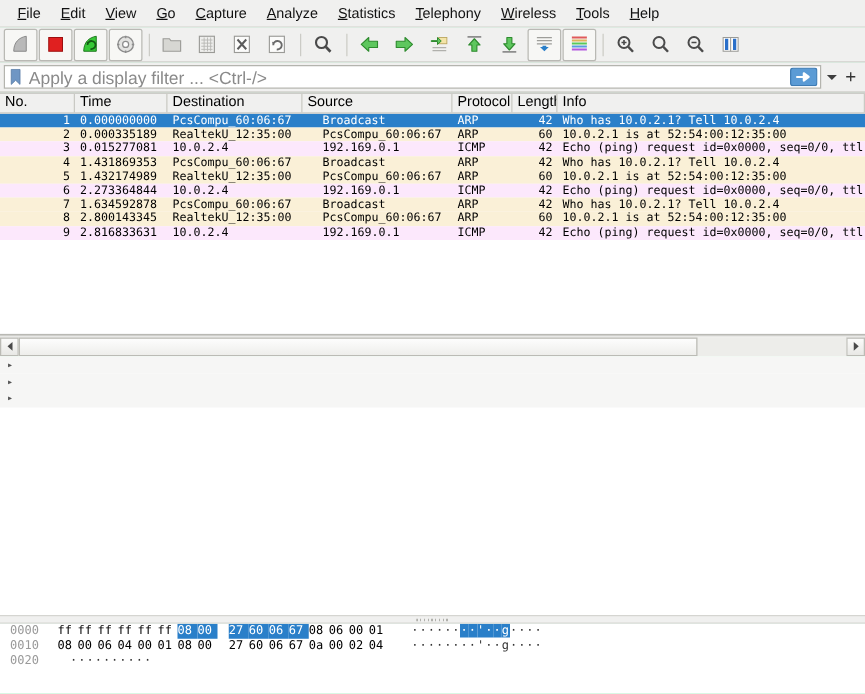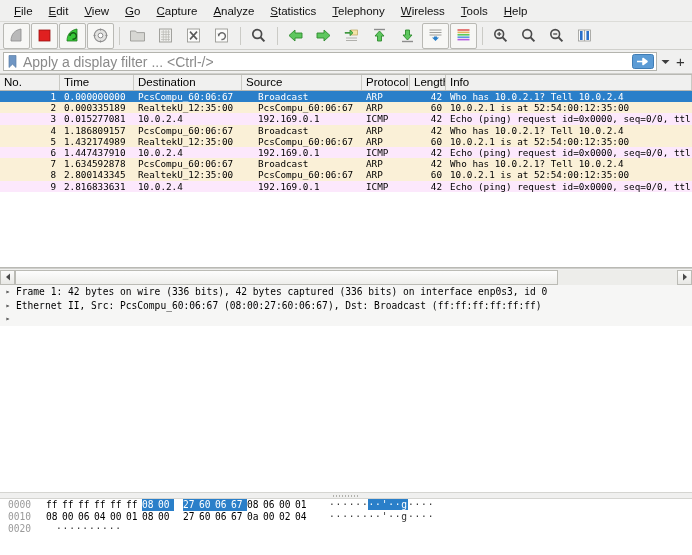--- a/index.html
+++ b/index.html
@@ -328,39 +328,39 @@
           <div class="pc num" style="width: 60px; flex: 0 0 60px;">3</div>
           <div class="pc " style="width: 74px; flex: 0 0 74px;">0.015277081</div>
           <div class="pc " style="width: 120px; flex: 0 0 120px;">10.0.2.4</div>
           <div class="pc " style="width: 108px; flex: 0 0 108px;">192.169.0.1</div>
           <div class="pc " style="width: 48px; flex: 0 0 48px;">ICMP</div>
           <div class="pc len" style="width: 36px; flex: 0 0 36px;">42</div>
           <div class="pc " style="width: 246px; flex: 0 0 246px;">Echo (ping) request  id=0x0000, seq=0/0, ttl</div>
         </div>
         <div class="prow arp">
           <div class="pc num" style="width: 60px; flex: 0 0 60px;">4</div>
-          <div class="pc " style="width: 74px; flex: 0 0 74px;">1.186809157</div>
+          <div class="pc " style="width: 74px; flex: 0 0 74px;">1.431869353</div>
           <div class="pc " style="width: 120px; flex: 0 0 120px;">PcsCompu_60:06:67</div>
           <div class="pc " style="width: 108px; flex: 0 0 108px;">Broadcast</div>
           <div class="pc " style="width: 48px; flex: 0 0 48px;">ARP</div>
           <div class="pc len" style="width: 36px; flex: 0 0 36px;">42</div>
           <div class="pc " style="width: 246px; flex: 0 0 246px;">Who has 10.0.2.1? Tell 10.0.2.4</div>
         </div>
         <div class="prow arp">
           <div class="pc num" style="width: 60px; flex: 0 0 60px;">5</div>
           <div class="pc " style="width: 74px; flex: 0 0 74px;">1.432174989</div>
           <div class="pc " style="width: 120px; flex: 0 0 120px;">RealtekU_12:35:00</div>
           <div class="pc " style="width: 108px; flex: 0 0 108px;">PcsCompu_60:06:67</div>
           <div class="pc " style="width: 48px; flex: 0 0 48px;">ARP</div>
           <div class="pc len" style="width: 36px; flex: 0 0 36px;">60</div>
           <div class="pc " style="width: 246px; flex: 0 0 246px;">10.0.2.1 is at 52:54:00:12:35:00</div>
         </div>
         <div class="prow icmp">
           <div class="pc num" style="width: 60px; flex: 0 0 60px;">6</div>
-          <div class="pc " style="width: 74px; flex: 0 0 74px;">1.447437910</div>
+          <div class="pc " style="width: 74px; flex: 0 0 74px;">2.273364844</div>
           <div class="pc " style="width: 120px; flex: 0 0 120px;">10.0.2.4</div>
           <div class="pc " style="width: 108px; flex: 0 0 108px;">192.169.0.1</div>
           <div class="pc " style="width: 48px; flex: 0 0 48px;">ICMP</div>
           <div class="pc len" style="width: 36px; flex: 0 0 36px;">42</div>
           <div class="pc " style="width: 246px; flex: 0 0 246px;">Echo (ping) request  id=0x0000, seq=0/0, ttl</div>
         </div>
         <div class="prow arp">
           <div class="pc num" style="width: 60px; flex: 0 0 60px;">7</div>
           <div class="pc " style="width: 74px; flex: 0 0 74px;">1.634592878</div>
           <div class="pc " style="width: 120px; flex: 0 0 120px;">PcsCompu_60:06:67</div>
@@ -402,25 +402,23 @@
     <div class="hs-arrow">
       <svg width="6" height="8" viewBox="0 0 6 8">
           <path d="M1 0.5 L5 4 L1 7.5 Z" fill="#4a4a4a"></path>
         </svg>
     </div>
   </div>
 
   <div class="detail" id="detail-pane">
       <div class="dline">
         <span class="twisty">▸</span>
-        <span>Frame 1: 42 bytes on wire (336 bits), 42 bytes captured (336 bits) on interface enp0s3, id 0</span>
       </div>
       <div class="dline">
         <span class="twisty">▸</span>
-        <span>Ethernet II, Src: PcsCompu_60:06:67 (08:00:27:60:06:67), Dst: Broadcast (ff:ff:ff:ff:ff:ff)</span>
       </div>
       <div class="dline">
         <span class="twisty">▸</span>
       </div>
     </div>
 
   <div class="splitter">
     <div class="grip"></div>
   </div>
 

